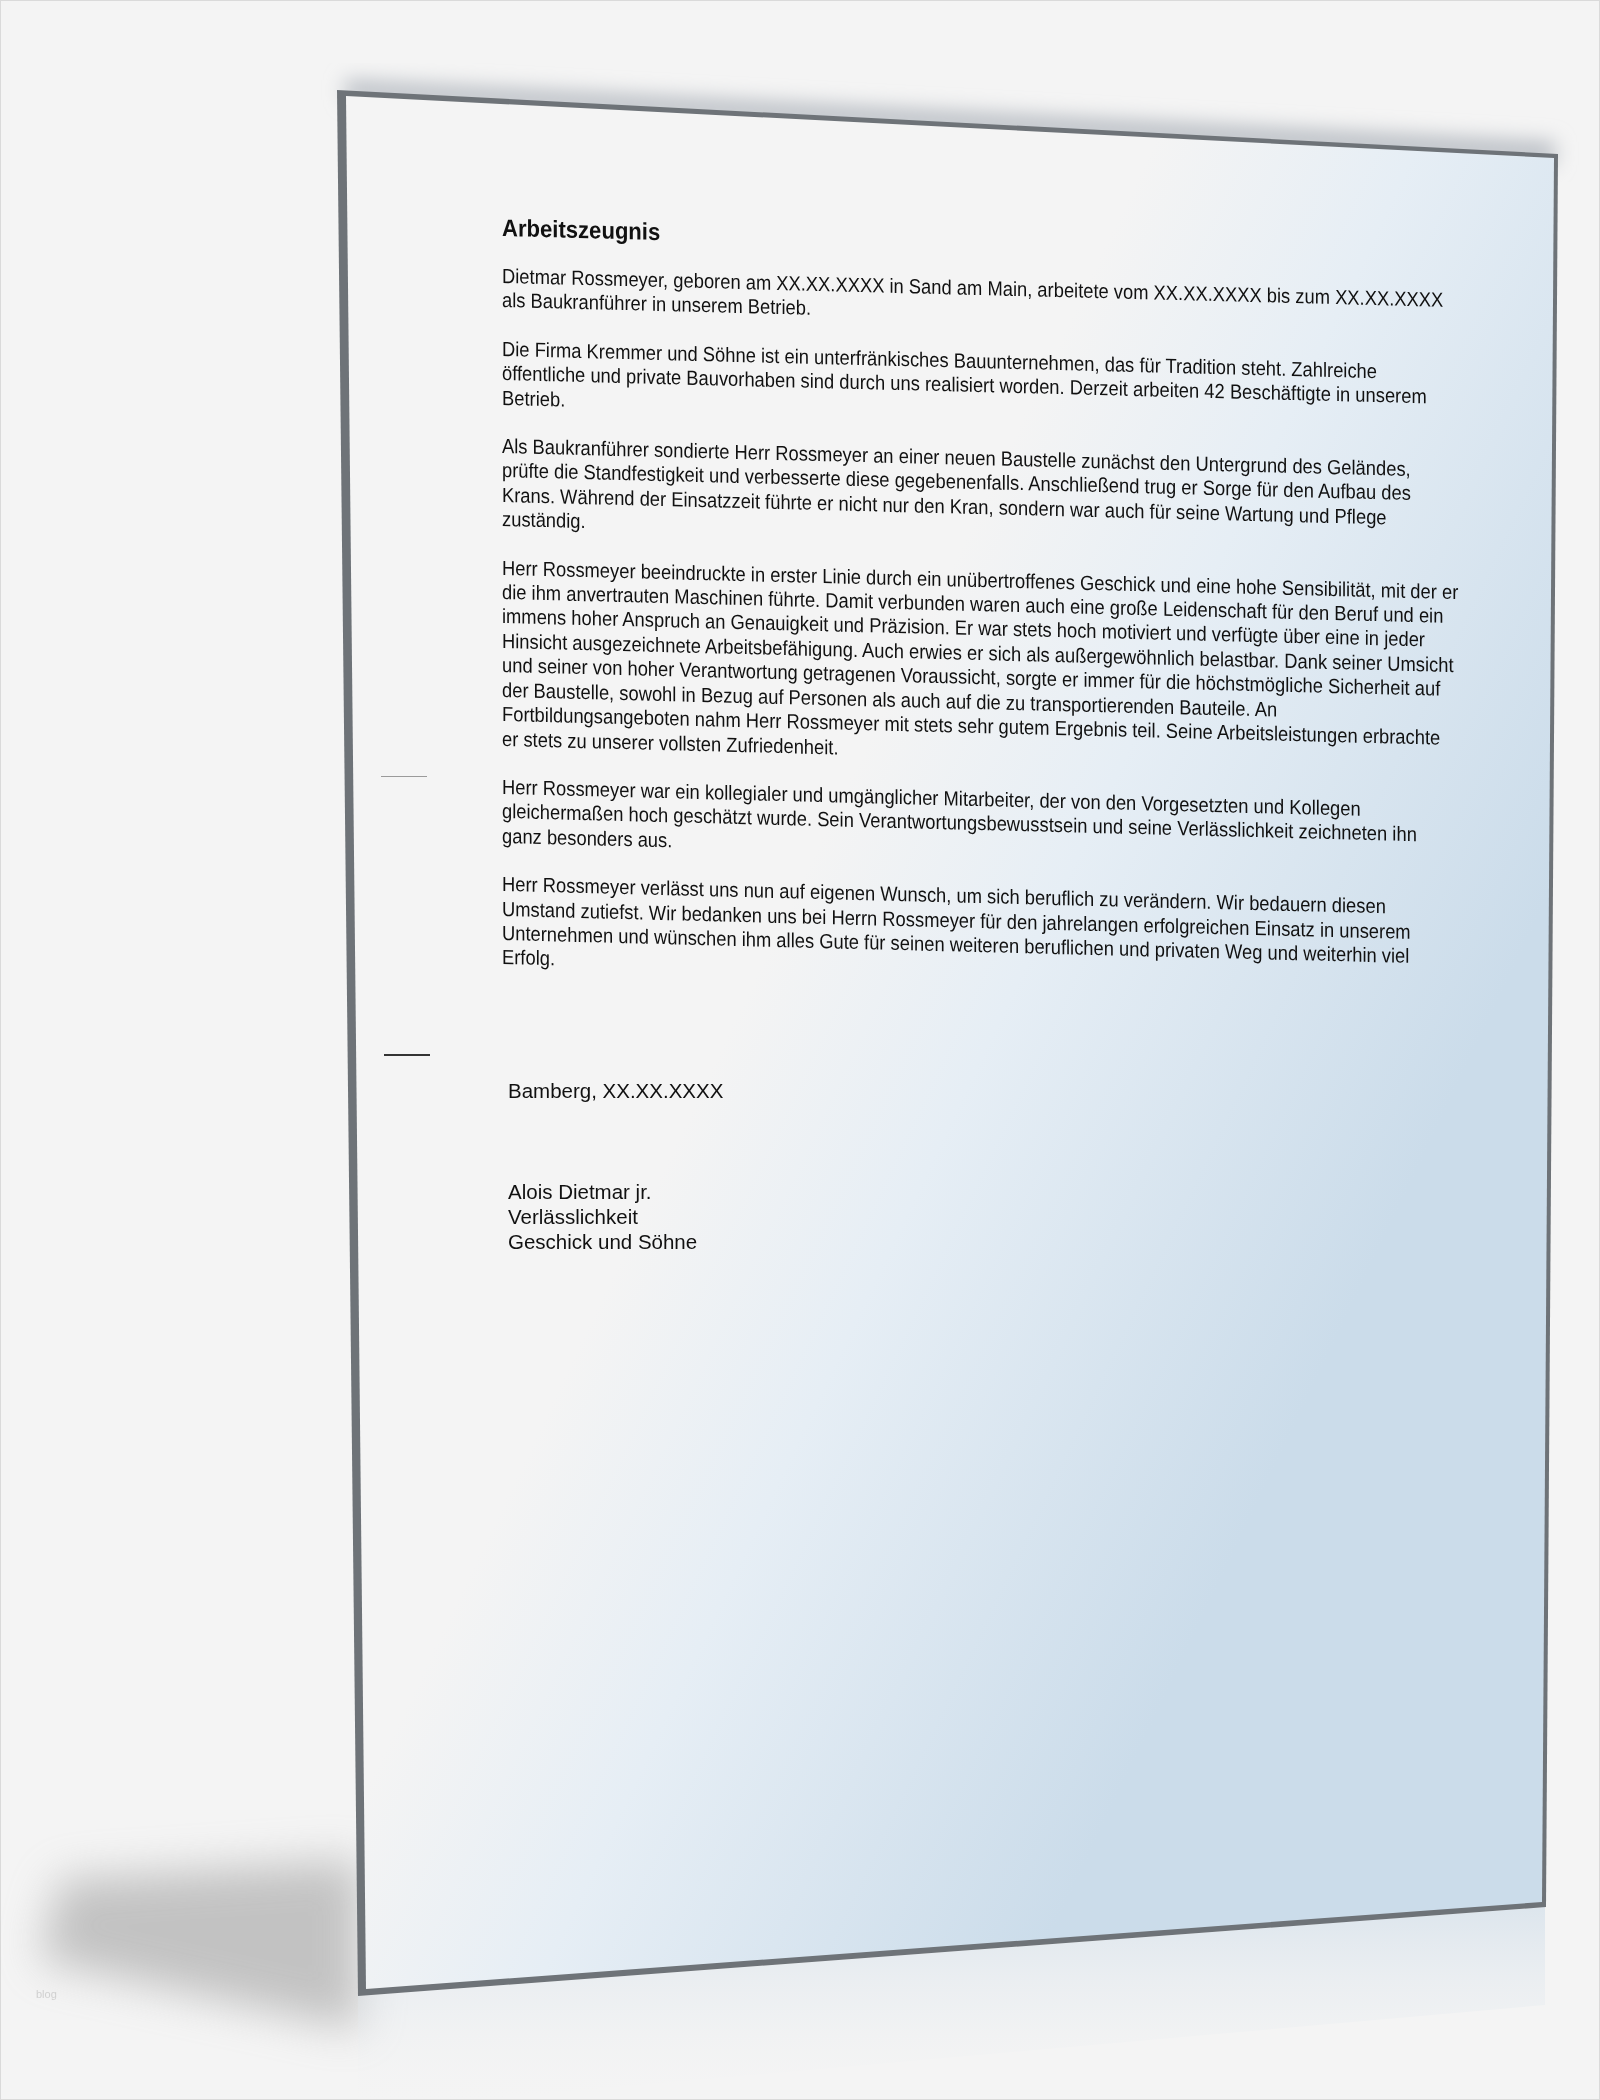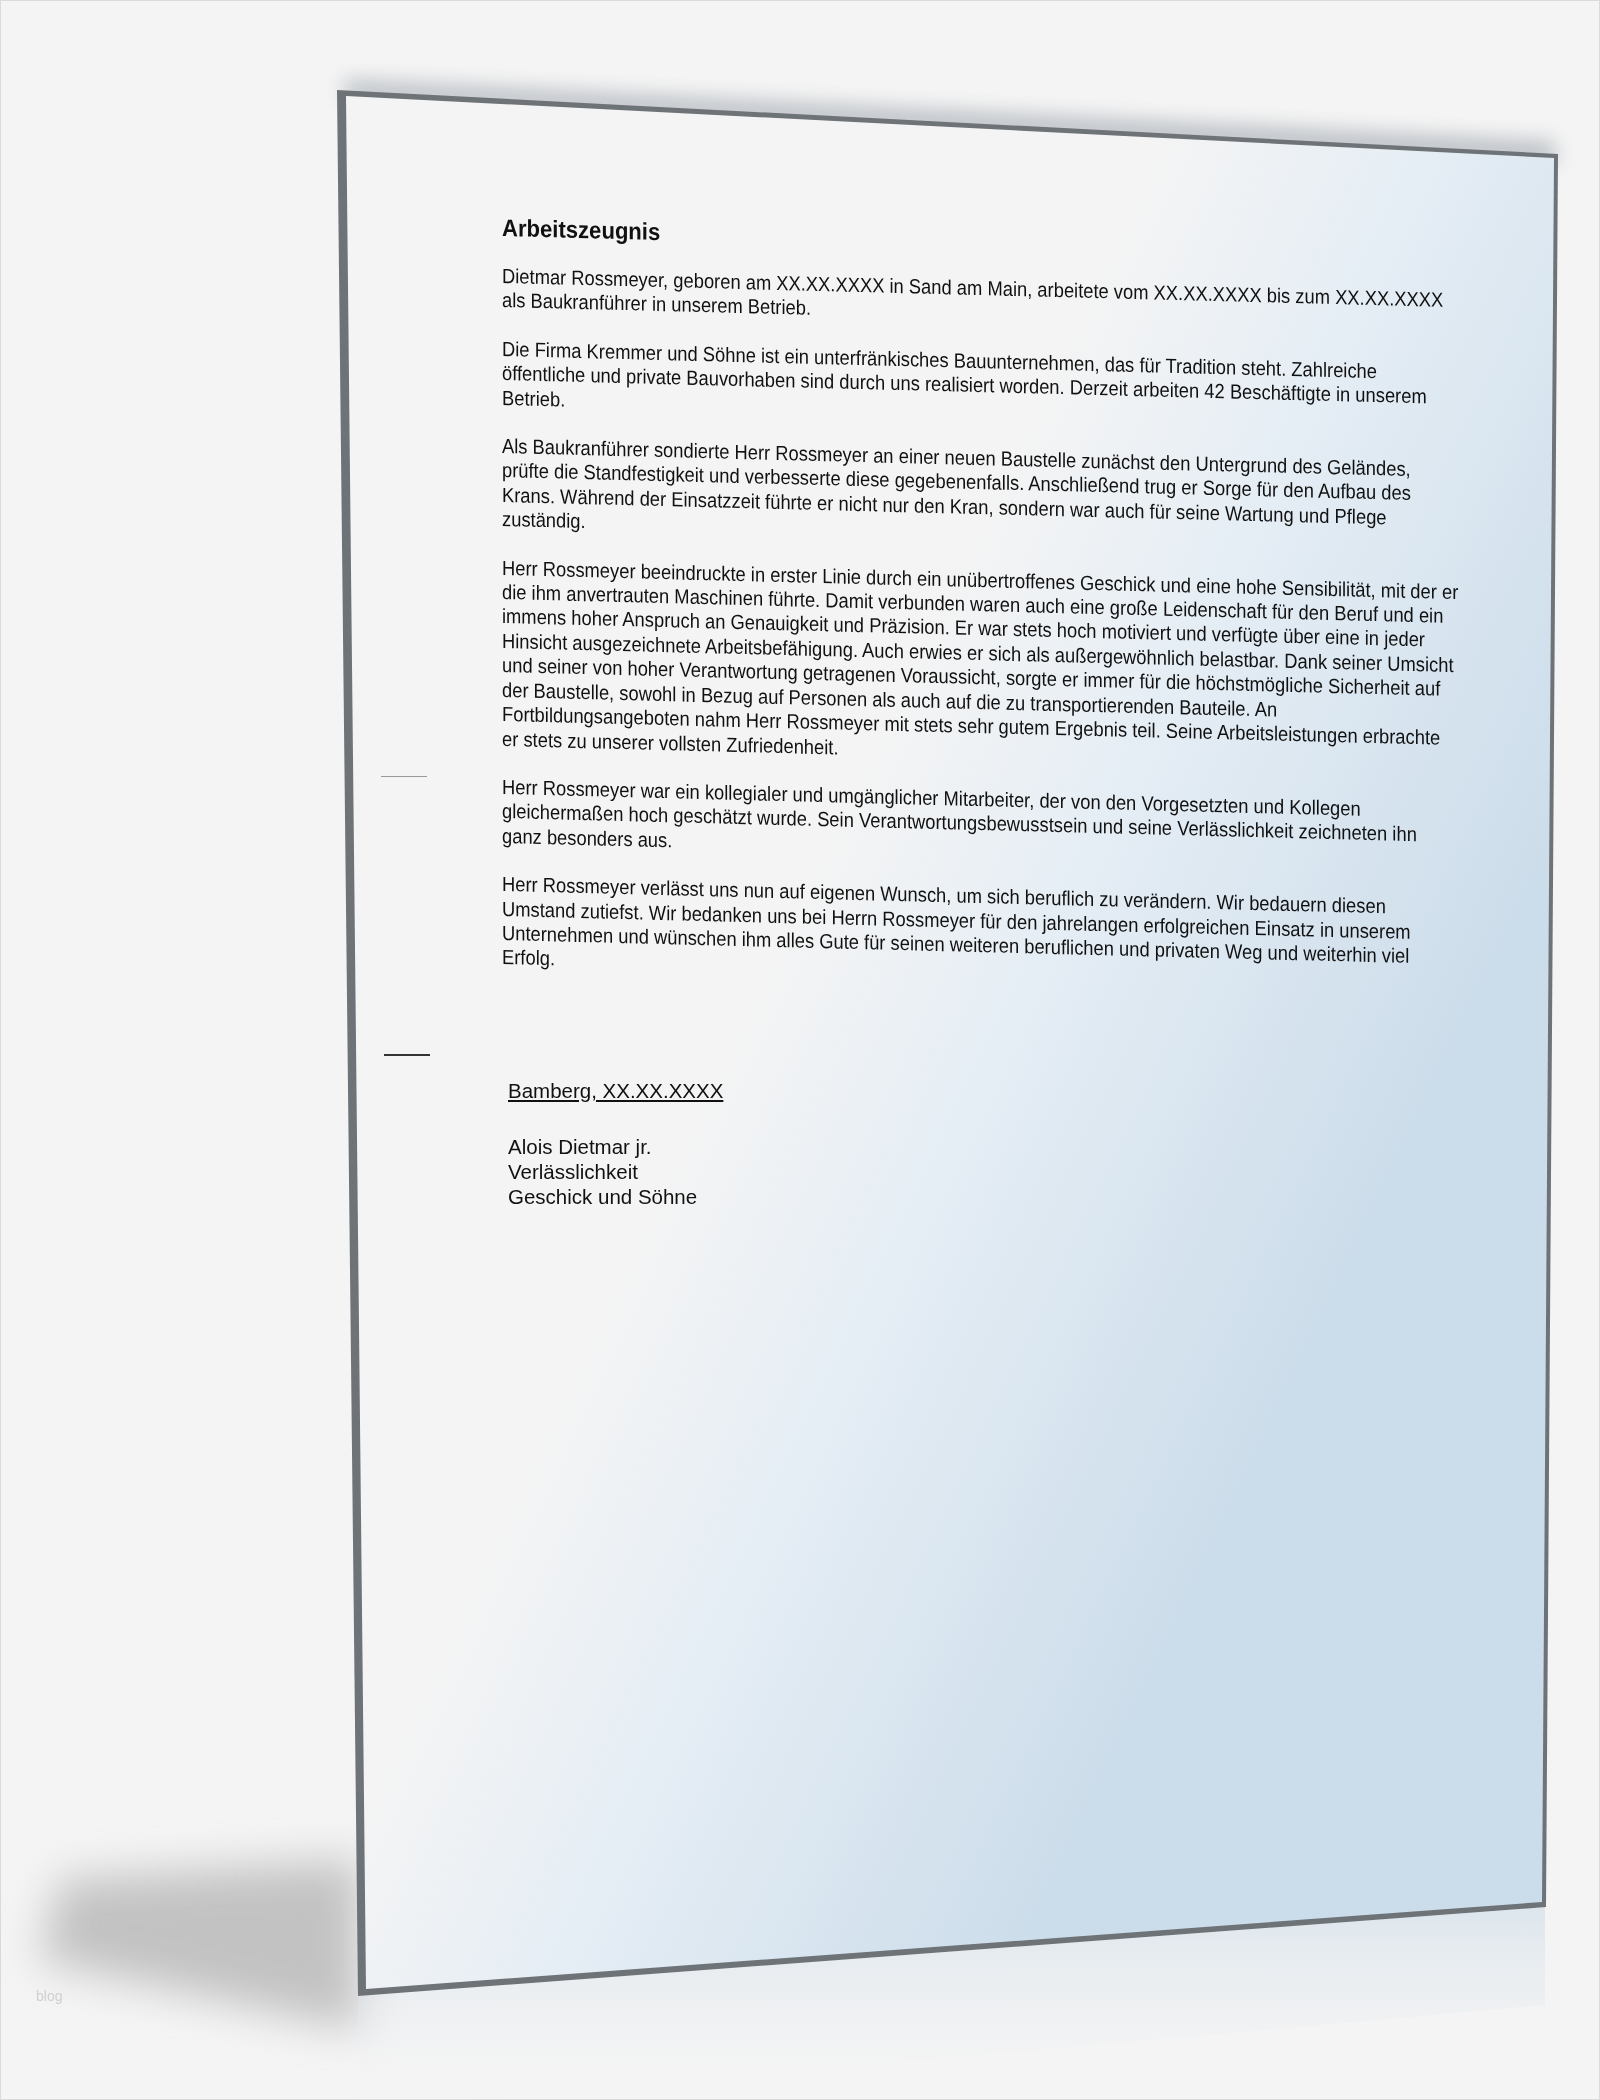--- a/index.html
+++ b/index.html
@@ -24,26 +24,26 @@
     transform: scaleX(0.92); transform-origin: 0 0;
   }
   .para {
     font-size: 20.5px; line-height: 24.4px; margin: 0 0 24px 0;
     transform: scaleX(0.895); transform-origin: 0 0;
     width: 1070px;
   }
   .sig {
     position: absolute; left: 508px; top: 1078px; font-size: 20.5px; line-height: 25px; color: #111;
   }
-  .sig .place { margin-bottom: 31px; text-decoration: underline; }
+  .sig .place { margin-bottom: 76px; }
   .fold-mark { position: absolute; height: 2px; }
   .fold-1 { left: 381px; top: 776px; width: 46px; background: #9a9a9a; height: 1px; }
   .fold-2 { left: 384px; top: 1054px; width: 46px; background: #333; }
   .watermark {
-    position: absolute; left: 36px; top: 1988px; font-size: 14px; color: #d0d0d0; text-align: center;
+    position: absolute; left: 36px; top: 1988px; font-size: 11px; color: #d0d0d0; text-align: center;
   }
 </style>
 </head>
 <body>
 
 <div class="frame"></div>
 
 <svg class="page-svg" viewBox="0 0 1600 2100" xmlns="http://www.w3.org/2000/svg">
   <defs>
     <linearGradient id="pageGrad" x1="0.35" y1="0.45" x2="0.75" y2="0.75">

